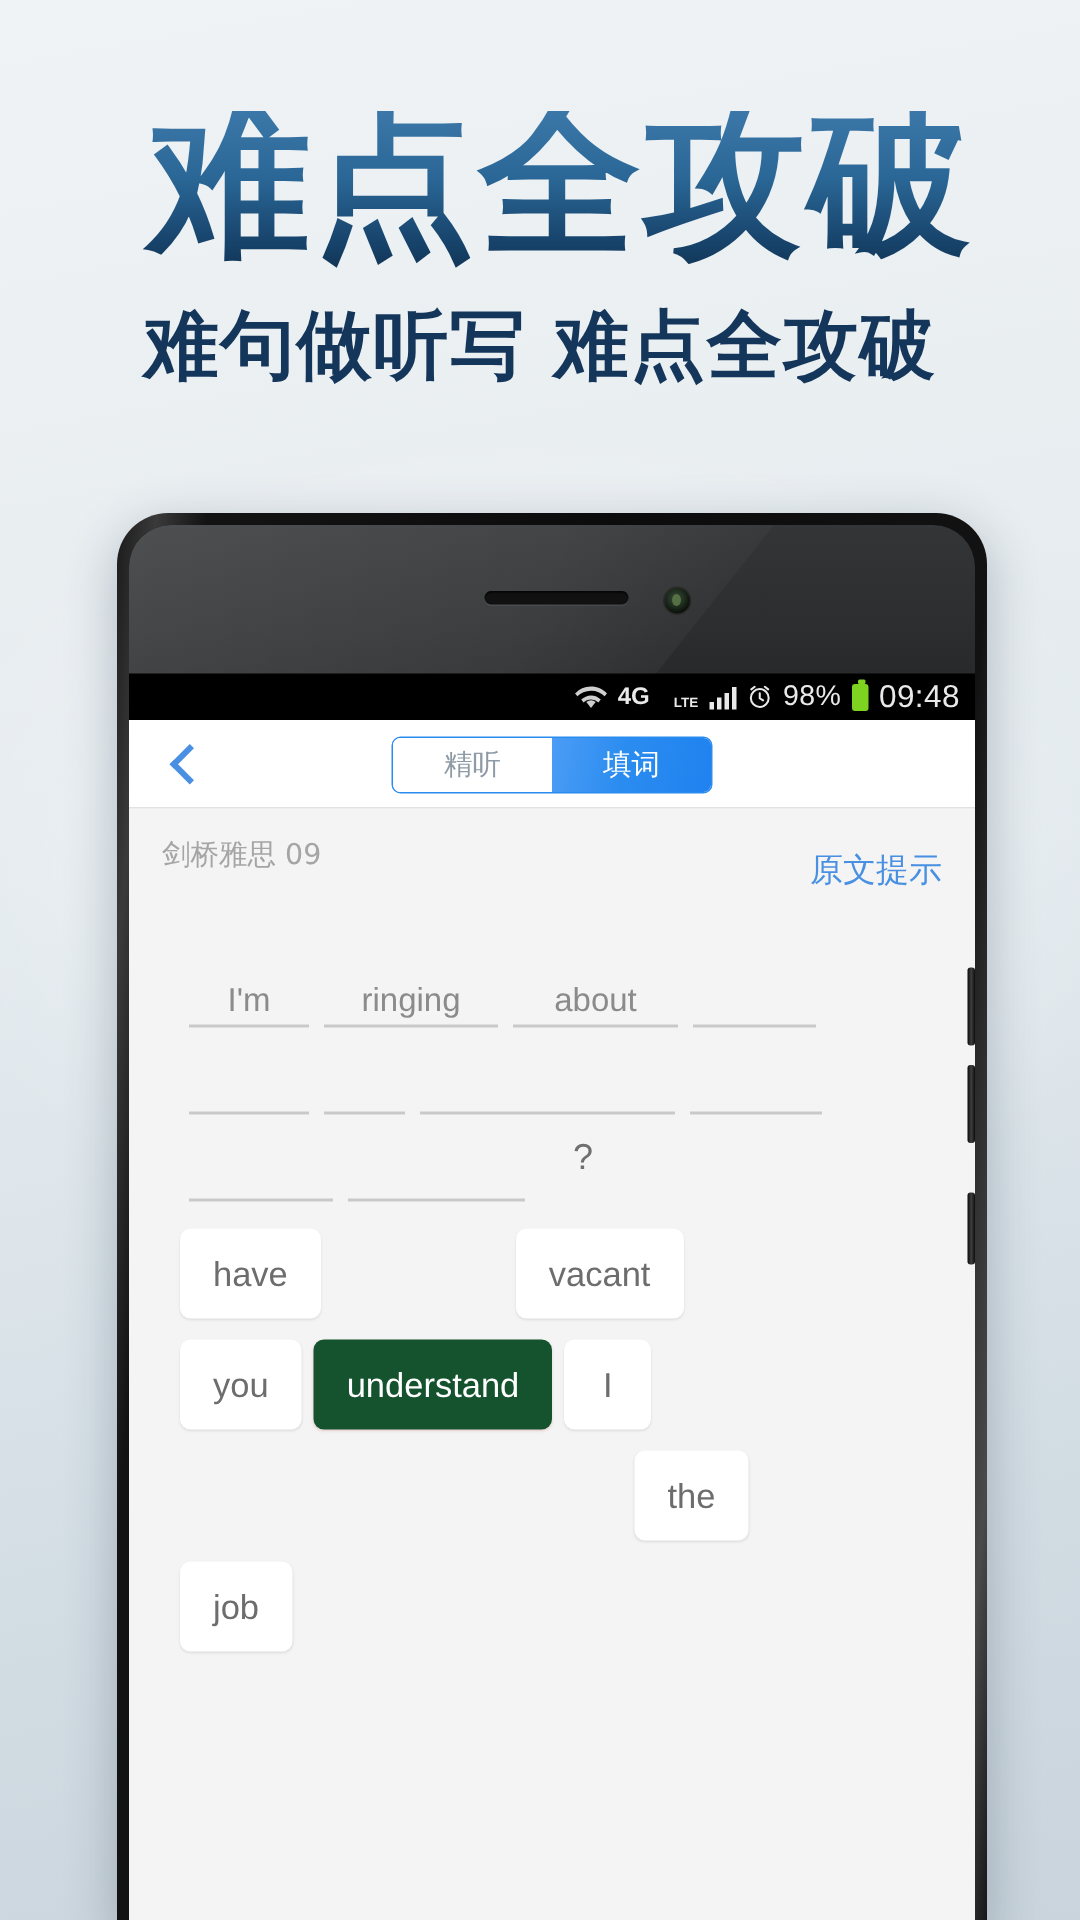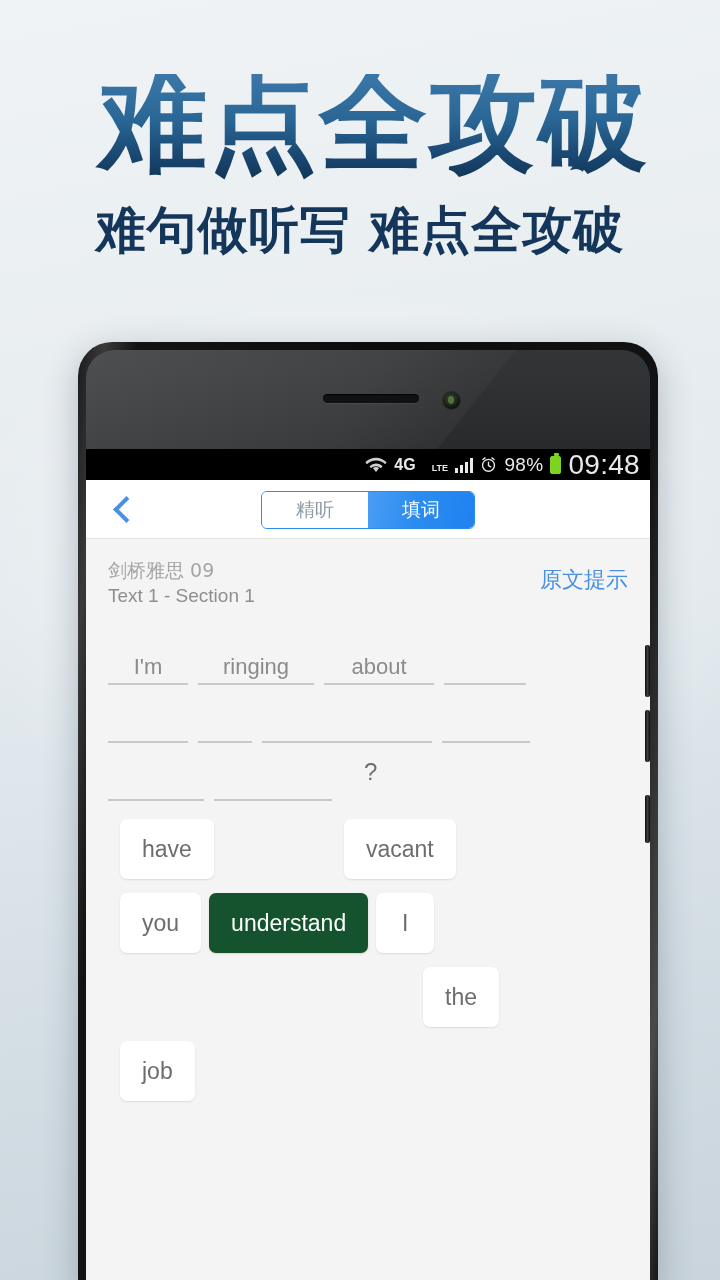--- a/index.html
+++ b/index.html
@@ -162,21 +162,21 @@
     padding-right: 10px;
     box-sizing: border-box;
     gap: 7px;
   }
   .sb-text {
     color: #e9e9e9;
     font-size: 19px;
     font-family: "Liberation Sans", sans-serif;
     letter-spacing: .3px;
   }
-  .sb-clock { font-size: 28px; }
+  .sb-clock { font-size: 21px; }
   .icon-wifi { width: 22px; height: 17px; display:block; }
   .icon-signal { display:flex; align-items:flex-end; gap:1.5px; height:16px; }
   .icon-signal i { display:block; width:3.5px; background:#e9e9e9; }
   .icon-signal i:nth-child(1){height:5px;}
   .icon-signal i:nth-child(2){height:8px;}
   .icon-signal i:nth-child(3){height:11px;}
   .icon-signal i:nth-child(4){height:15px;}
   .icon-4g { display:flex; align-items:flex-end; color:#e9e9e9; }
   .icon-4g .g4 { font-size:16px; font-weight:700; line-height:1; }
   .icon-4g .lte { font-size:9px; font-weight:700; line-height:1; margin-left:16px; }
@@ -278,21 +278,21 @@
     top: 26px;
     color: #4a90e2;
     font-size: 22px;
     font-family: "DejaVu Sans", sans-serif;
   }
 
   
   .sentence {
     position: relative;
     margin-top: 18px;
-    padding: 0 22px;
+    padding: 0 40px;
   }
   .blank-row {
     display: flex;
     align-items: flex-end;
     height: 54px;
     gap: 10px;
   }
   .blank {
     border-bottom: 2px solid #c9c9c9;
     height: 34px;
@@ -389,21 +389,20 @@
             <span class="chev"></span>
           </div>
           <div class="segmented">
             <div class="seg inactive">精听</div>
             <div class="seg active">填词</div>
           </div>
         </div>
 
         <div class="meta">
           <div class="meta-line">剑桥雅思 09</div>
-          <div class="meta-line l2">Text 1 - Section 1</div>
           <div class="hint-link">原文提示</div>
         </div>
 
         <div class="sentence">
           <div class="blank-row">
             <span class="blank" style="width:80px">I'm</span>
             <span class="blank" style="width:116px">ringing</span>
             <span class="blank" style="width:110px">about</span>
             <span class="blank" style="width:82px"></span>
           </div>

